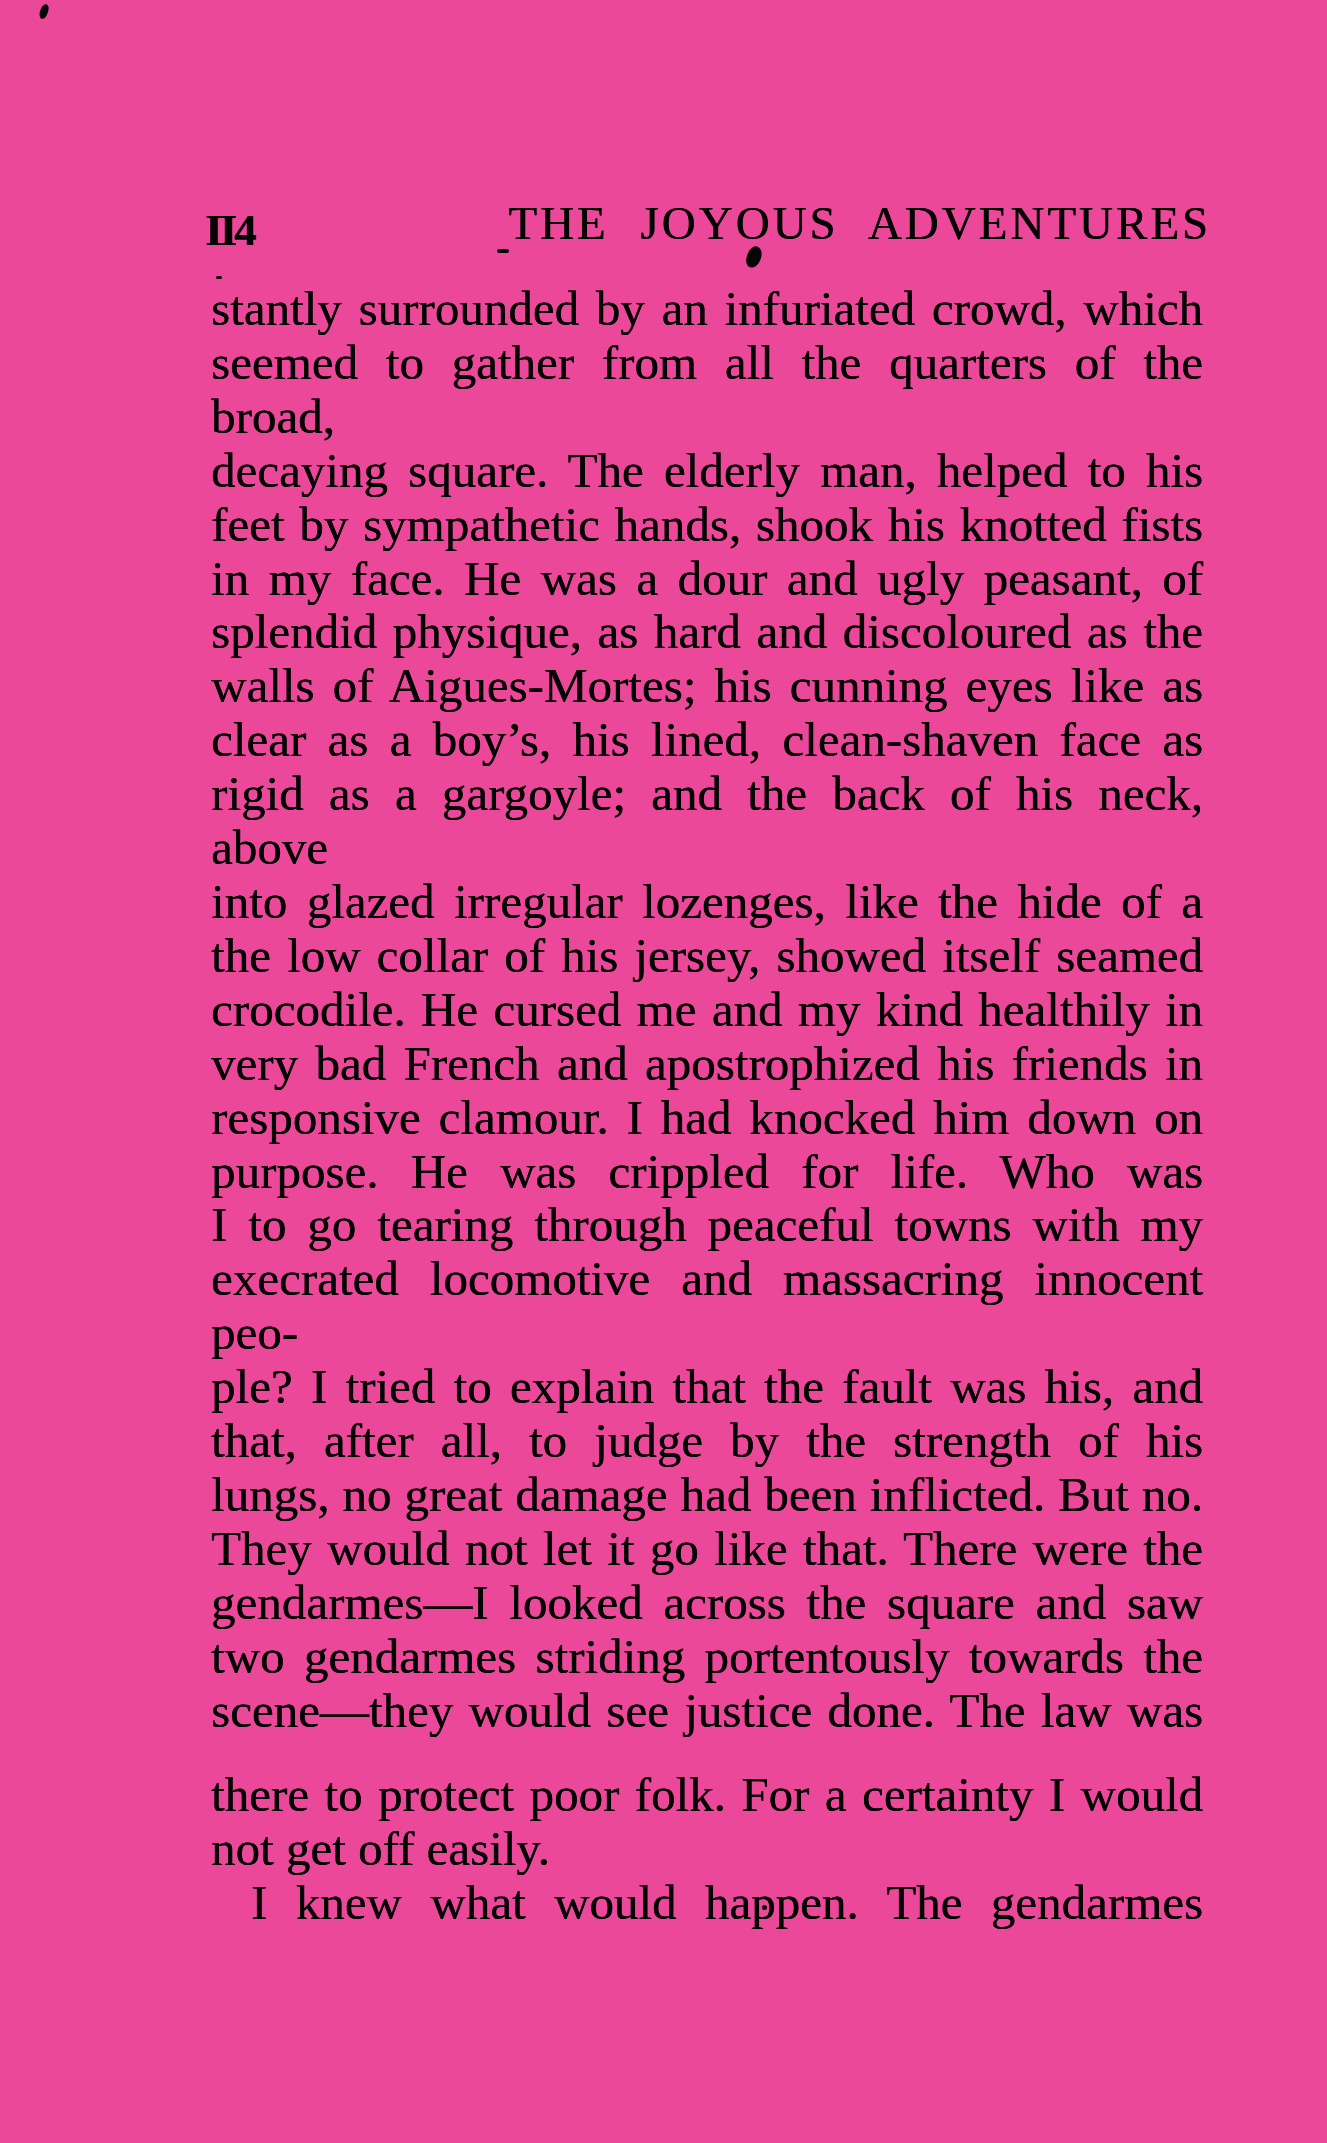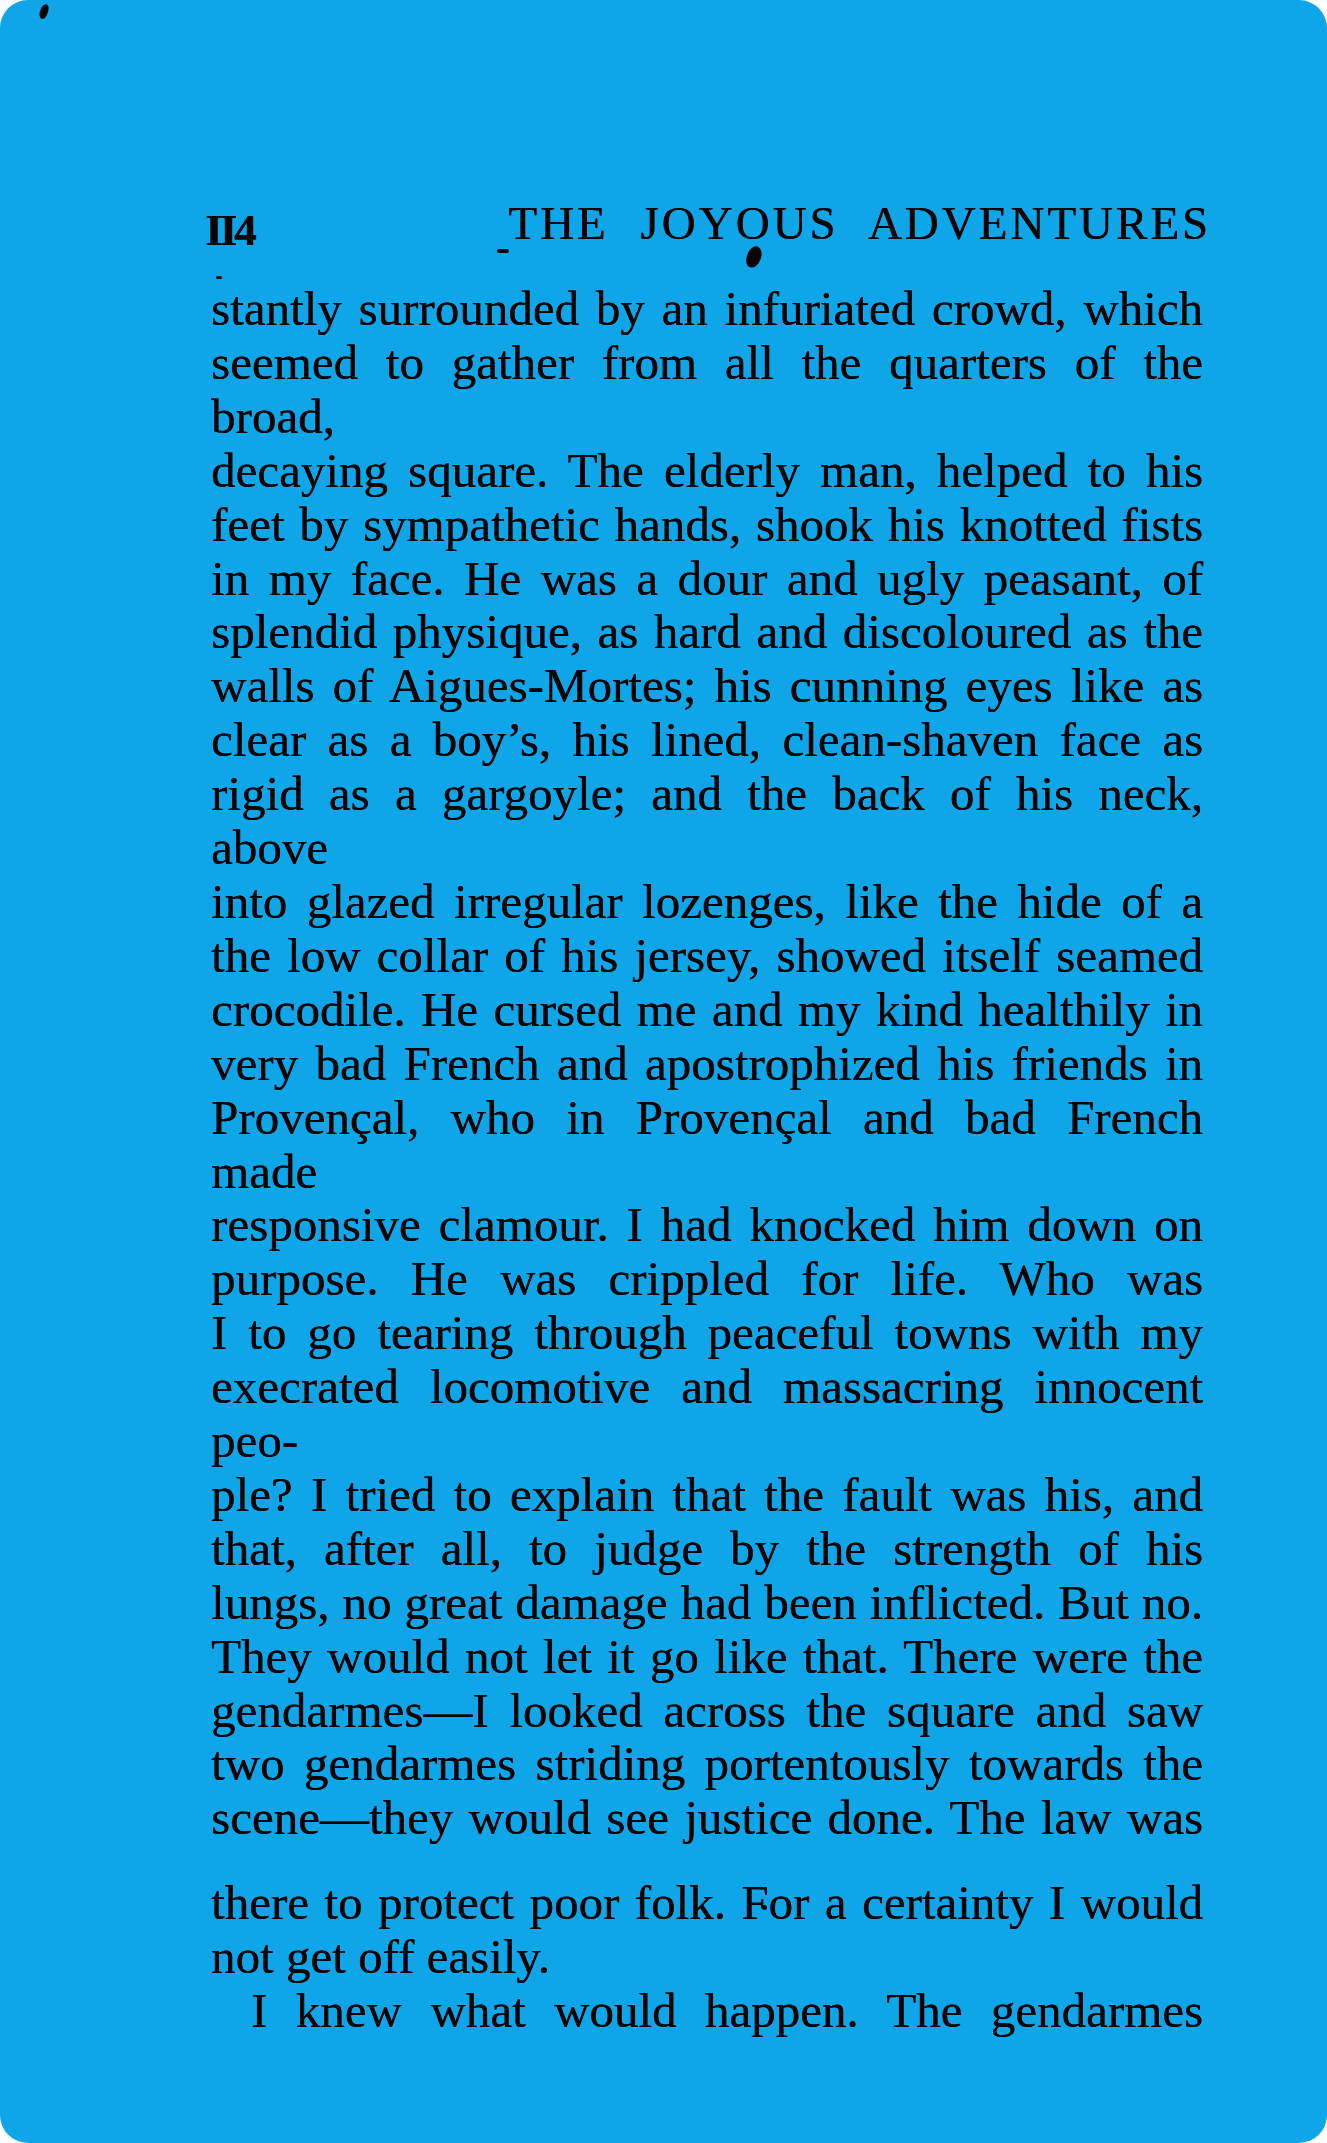--- a/index.html
+++ b/index.html
@@ -5,21 +5,21 @@
   html,body{margin:0;padding:0;}
   body{
     width:1327px;height:2143px;
     background:#ffffff;
     position:relative;
     font-family:"Liberation Serif", serif;
     color:#040404;
     overflow:hidden;
   }
   .page{
-    position:absolute;inset:0;background:#0ea5e9;border-radius:28px;
+    position:absolute;inset:0;background:#ec4899;
   }
   
   .header{
     position:absolute;left:211px;top:196px;width:992px;height:64px;
   }
   .pagenum{
     position:absolute;left:-6px;top:8px;
     font-size:45px;font-weight:bold;letter-spacing:-3px;
     text-shadow:0.4px 0 0 currentColor;
   }
@@ -95,21 +95,20 @@
     <div class="line">feet by sympathetic hands, shook his knotted fists</div>
     <div class="line">in my face. He was a dour and ugly peasant, of</div>
     <div class="line">splendid physique, as hard and discoloured as the</div>
     <div class="line">walls of Aigues-Mortes; his cunning eyes like as</div>
     <div class="line">clear as a boy’s, his lined, clean-shaven face as</div>
     <div class="line">rigid as a gargoyle; and the back of his neck, above</div>
     <div class="line">into glazed irregular lozenges, like the hide of a</div>
     <div class="line">the low collar of his jersey, showed itself seamed</div>
     <div class="line">crocodile. He cursed me and my kind healthily in</div>
     <div class="line">very bad French and apostrophized his friends in</div>
-    <div class="line">Provençal, who in Provençal and bad French made</div>
     <div class="line">responsive clamour. I had knocked him down on</div>
     <div class="line">purpose. He was crippled for life. Who was</div>
     <div class="line">I to go tearing through peaceful towns with my</div>
     <div class="line">execrated locomotive and massacring innocent peo-</div>
     <div class="line">ple? I tried to explain that the fault was his, and</div>
     <div class="line">that, after all, to judge by the strength of his</div>
     <div class="line">lungs, no great damage had been inflicted. But no.</div>
     <div class="line">They would not let it go like that. There were the</div>
     <div class="line">gendarmes—I looked across the square and saw</div>
     <div class="line">two gendarmes striding portentously towards the</div>

